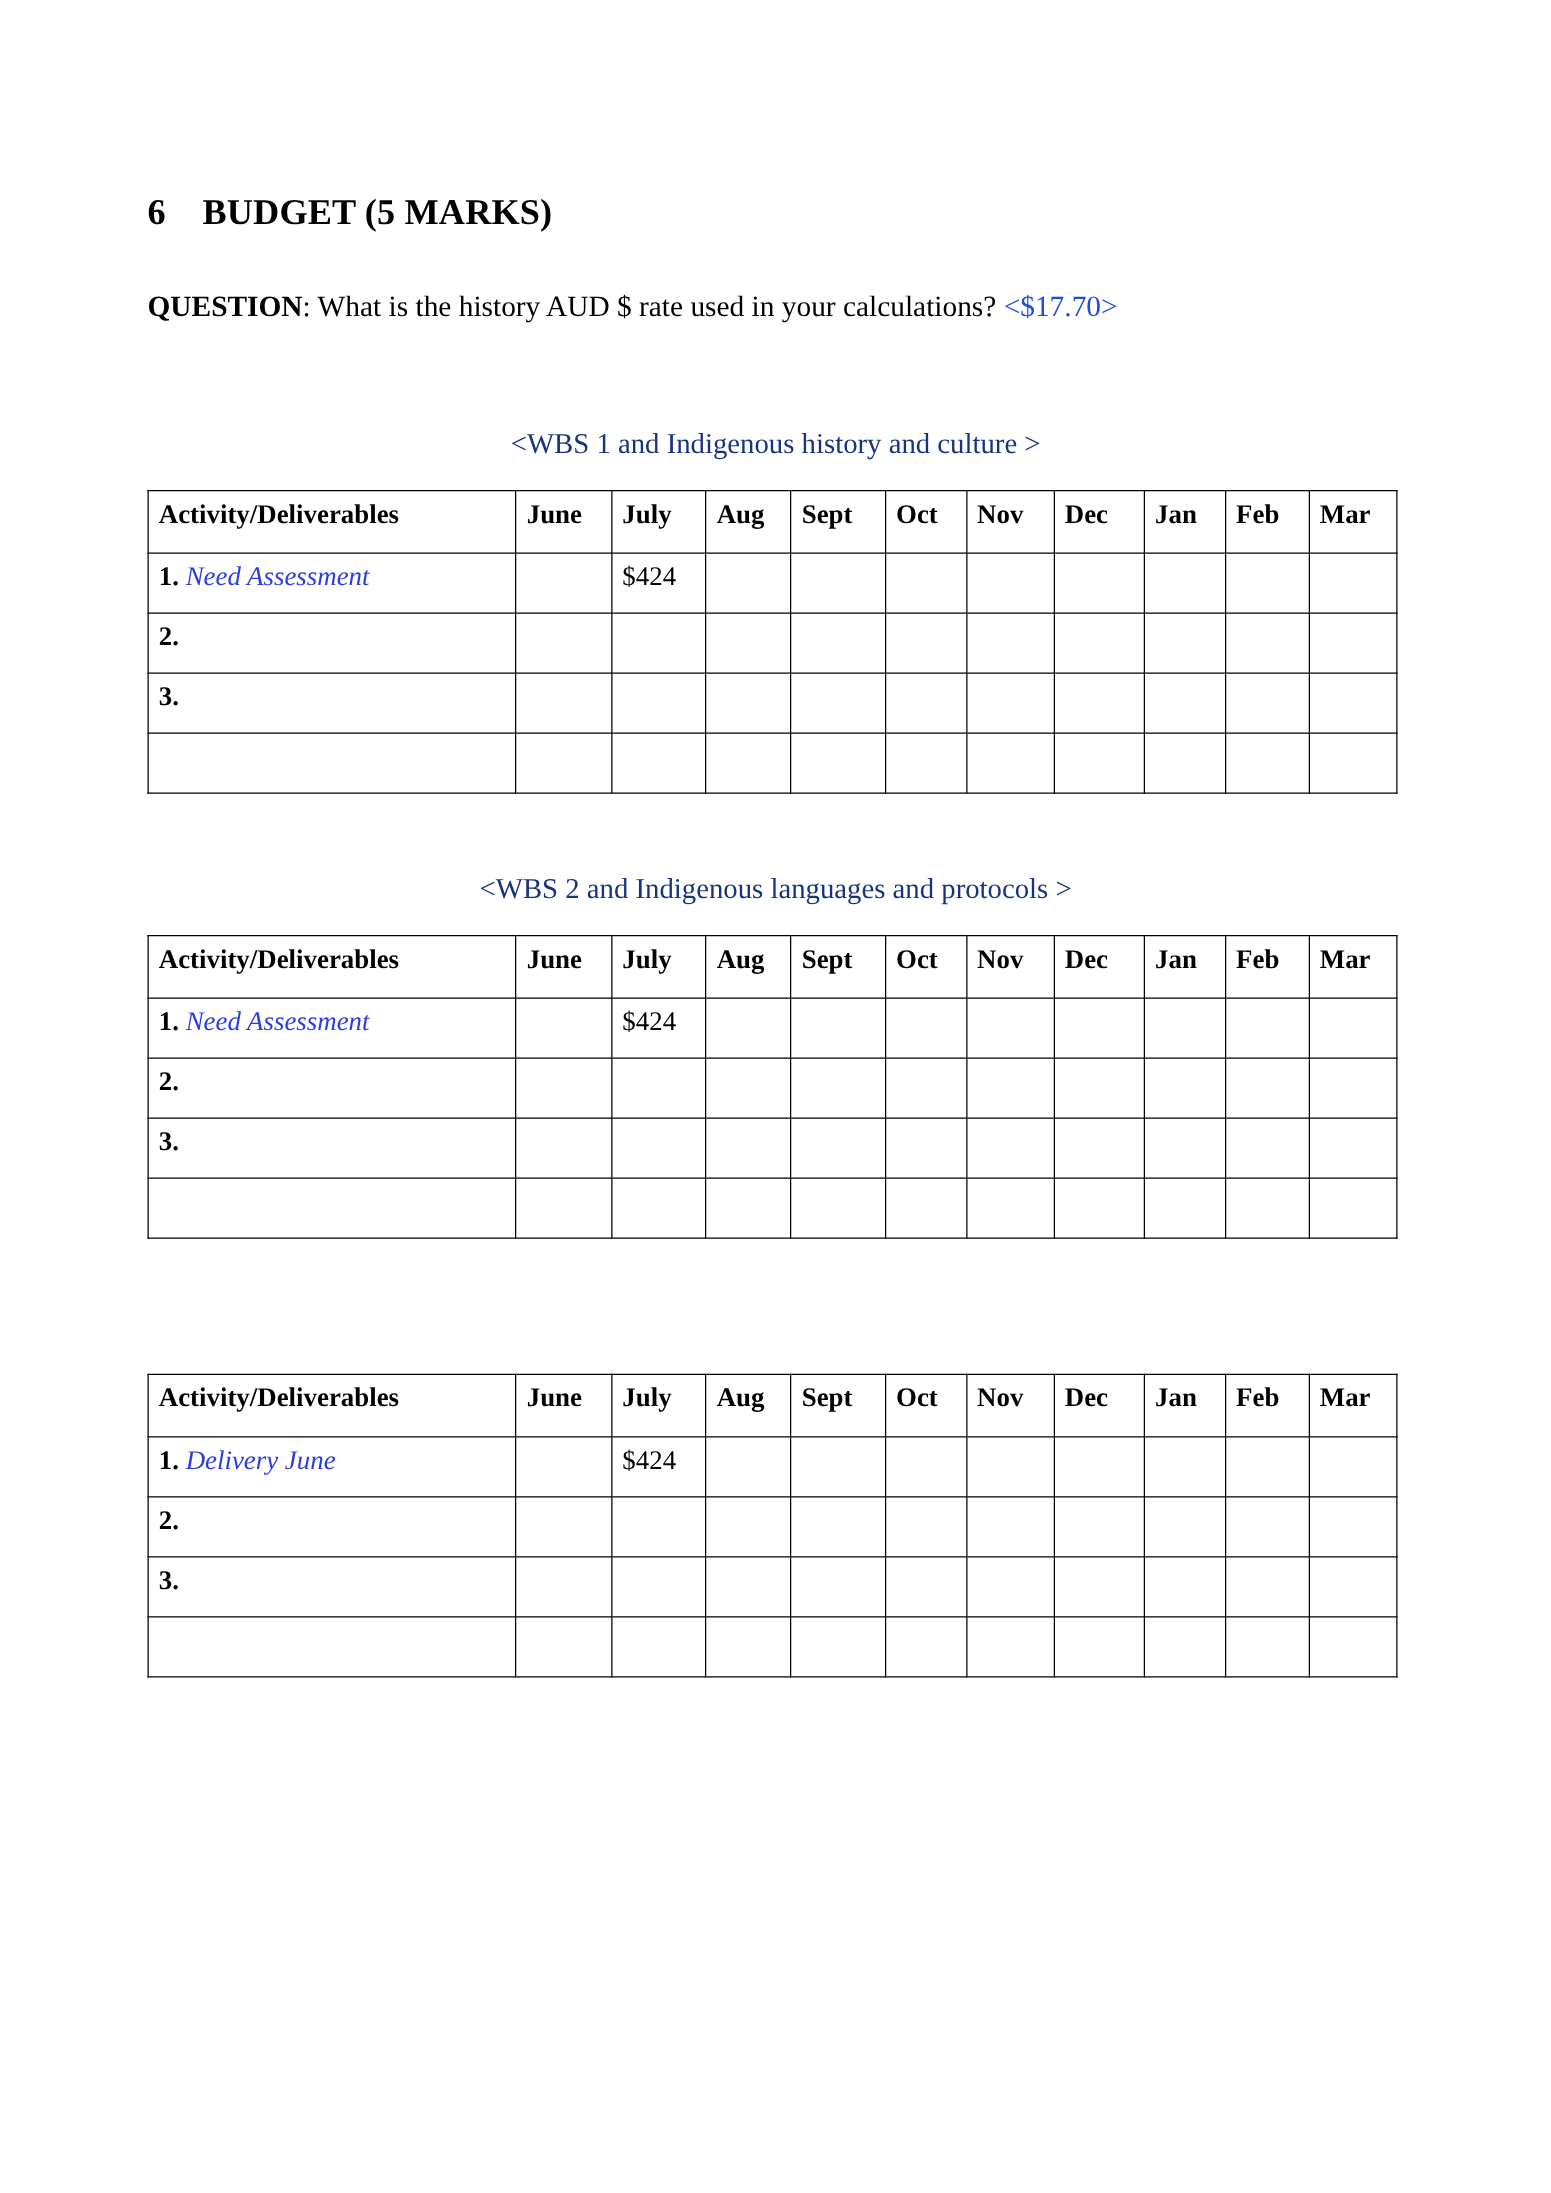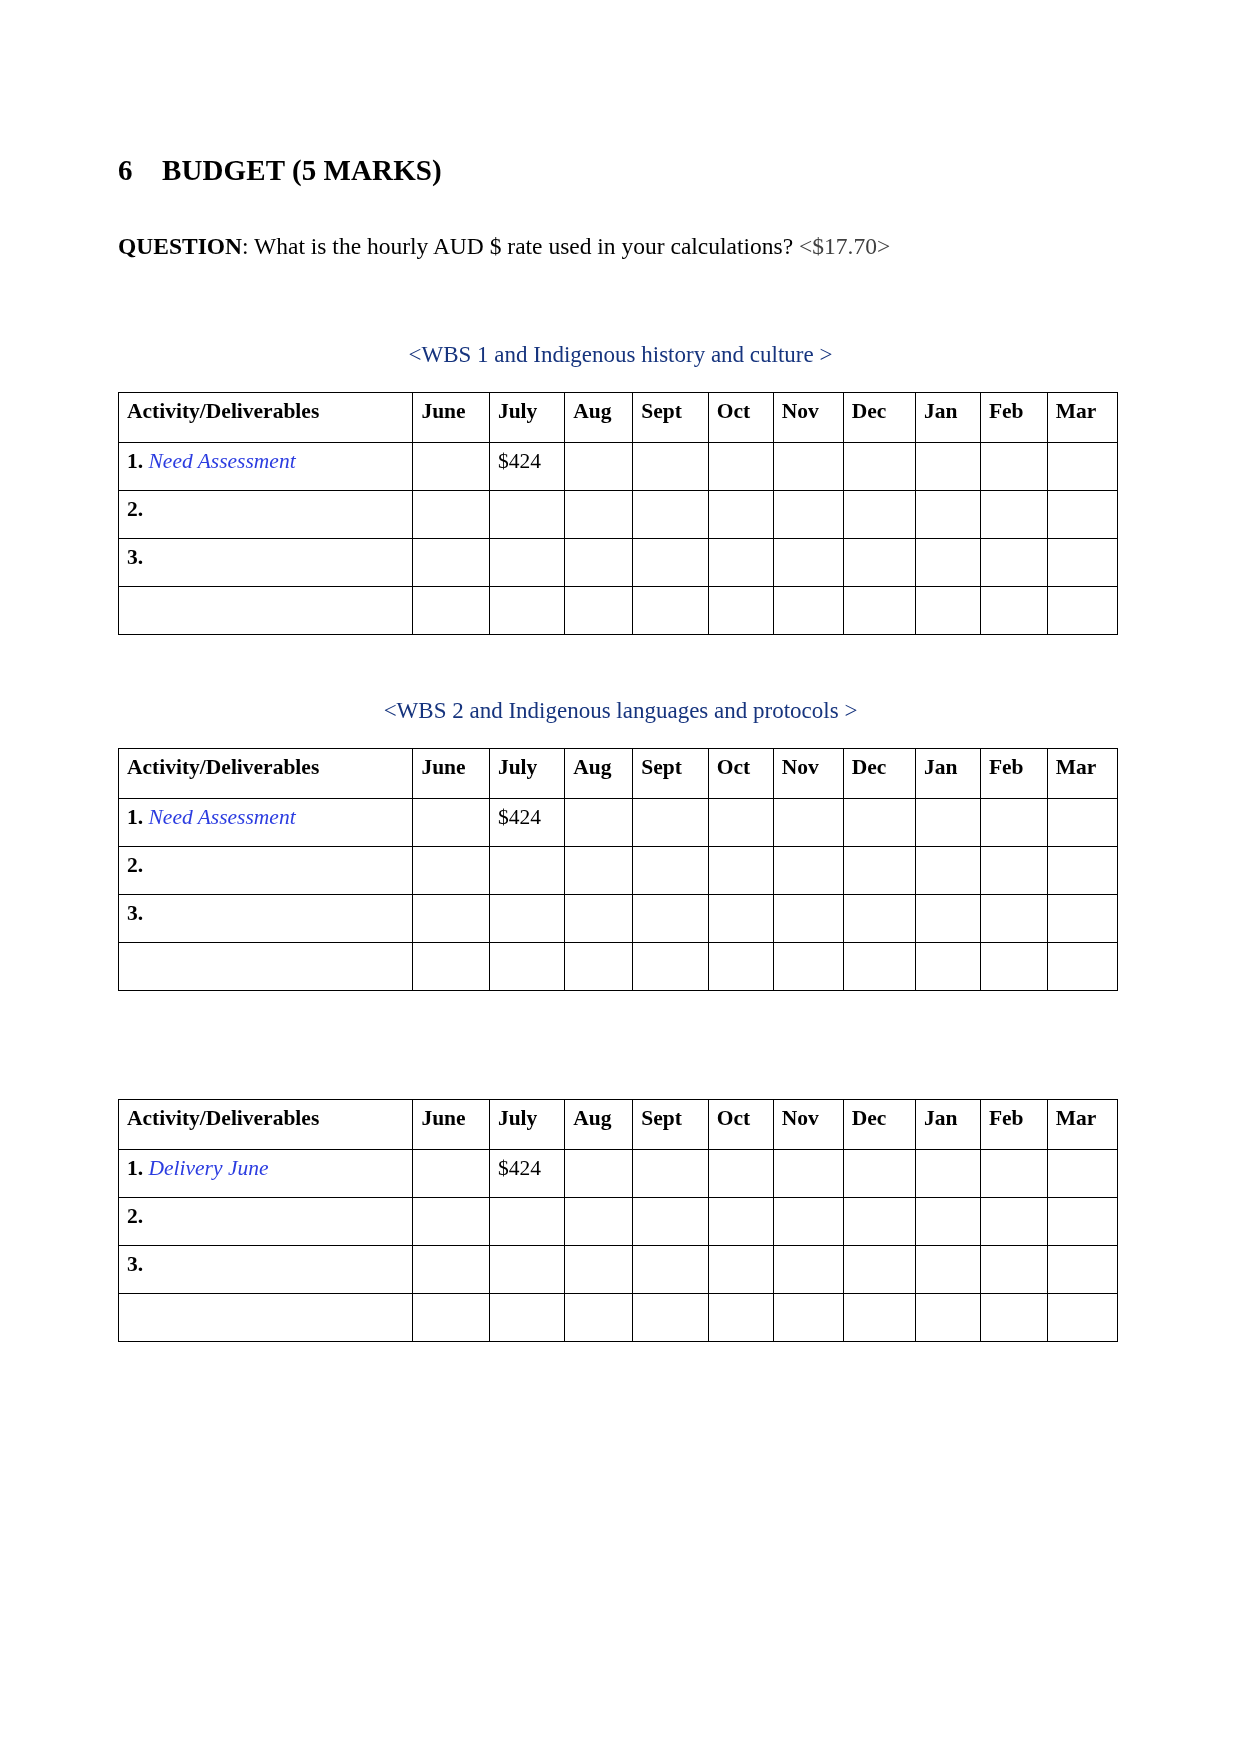--- a/index.html
+++ b/index.html
@@ -47,21 +47,21 @@
     font-size: 23.5px;
     line-height: 1.3;
     margin: 0 0 80px 0;
     white-space: nowrap;
   }
   .question-label {
     font-weight: bold;
     text-align: right;
   }
   .answer-blue {
-    color: #404040;
+    color: #1d4ed8;
     margin-top: 32px;
   }
 
   
   .wbs-title {
     text-align: center;
     color: #16347e;
     font-weight: normal;
     font-size: 23px;
     margin: 0 0 22px 0;
@@ -127,21 +127,21 @@
 <body>
 
 <div class="page">
   <div class="content">
 
     <h1 class="doc-heading">
       <span class="num">6</span><span>BUDGET (5 MARKS)</span>
     </h1>
 
     <p class="question-line">
-      <span class="question-label">QUESTION</span><span>: What is the hourly AUD $ rate used in your calculations? </span><span class="answer-blue">&lt;$17.70&gt;</span>
+      <span class="question-label">QUESTION</span><span>: What is the history AUD $ rate used in your calculations? </span><span class="answer-blue">&lt;$17.70&gt;</span>
     </p>
 
     <div class="wbs-title">&lt;WBS 1 and Indigenous history and culture &gt;</div>
     <table class="budget">
       <colgroup>
         <col class="col-activity">
           <col class="col-m1">
           <col class="col-m2">
           <col class="col-m3">
           <col class="col-m4">

